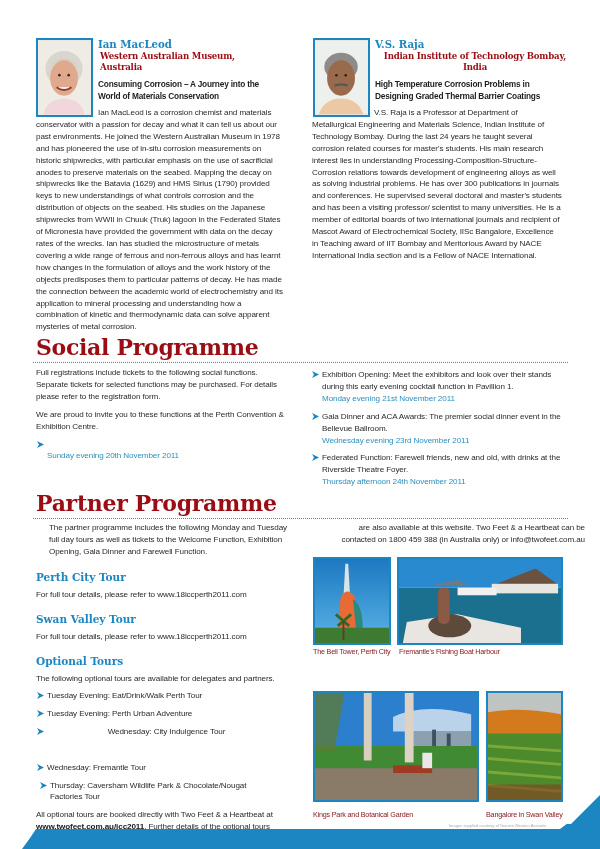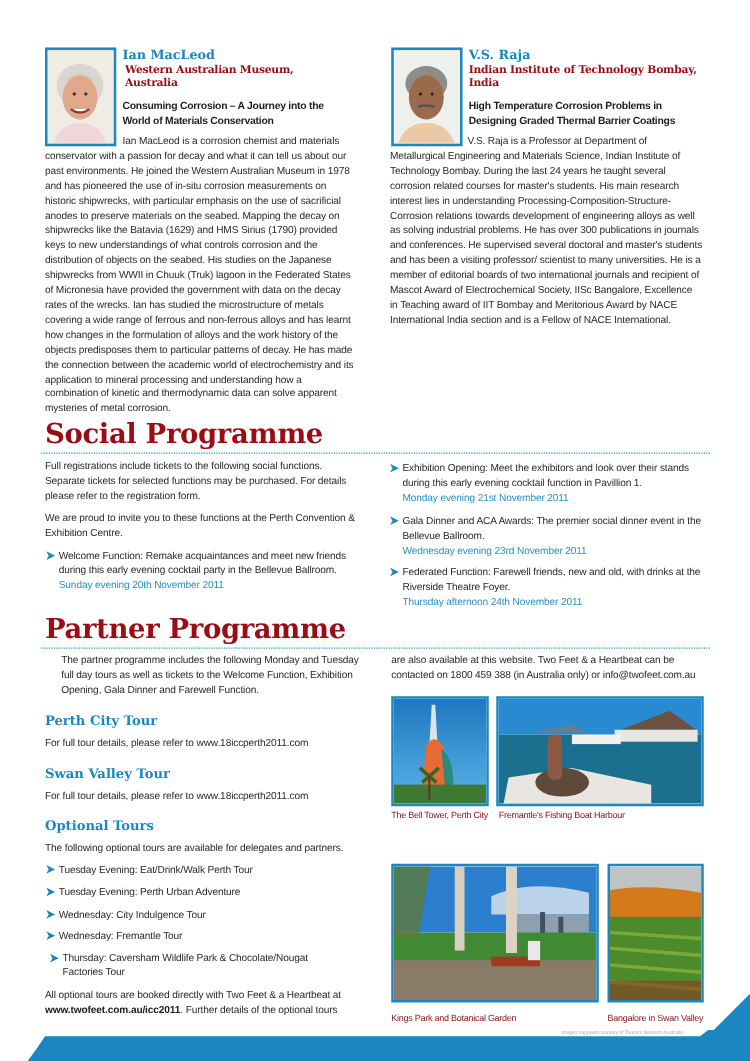--- a/index.html
+++ b/index.html
@@ -62,35 +62,35 @@
     <rect width="57" height="79" fill="#eef0ee"></rect>
     <ellipse cx="28" cy="28" rx="18" ry="15" fill="#8e8c88"></ellipse>
     <ellipse cx="28" cy="40" rx="15" ry="19" fill="#9a6a4c"></ellipse>
     <circle cx="23" cy="37" r="1.3" fill="#2a1a12"></circle>
     <circle cx="33" cy="37" r="1.3" fill="#2a1a12"></circle>
     <path d="M21 48 Q28 46 35 48" stroke="#555" stroke-width="2.2" fill="none"></path>
     <path d="M4 79 Q10 62 28 62 Q46 62 52 79Z" fill="#ecc8a4"></path>
   </svg>
 </div>
 <div class="abs spk-name" style="left:375px;top:38px;">V.S. Raja</div>
-<div class="abs spk-aff" style="left:375px;top:51px;width:200px;">Indian Institute of Technology Bombay, India</div>
+<div class="abs spk-aff" style="left:375px;top:51px;width:200px;text-align:center;">Indian Institute of Technology Bombay, India</div>
 <div class="abs spk-title" style="left:375px;top:78px;width:175px;">High Temperature Corrosion Problems in Designing Graded Thermal Barrier Coatings</div>
 <div class="abs body-text bio" style="left:312px;top:107px;width:250px;text-indent:62px;">V.S. Raja is a Professor at Department of Metallurgical Engineering and Materials Science, Indian Institute of Technology Bombay. During the last 24 years he taught several corrosion related courses for master's students. His main research interest lies in understanding Processing-Composition-Structure-Corrosion relations towards development of engineering alloys as well as solving industrial problems. He has over 300 publications in journals and conferences. He supervised several doctoral and master's students and has been a visiting professor/ scientist to many universities. He is a member of editorial boards of two international journals and recipient of Mascot Award of Electrochemical Society, IISc Bangalore, Excellence in Teaching award of IIT Bombay and Meritorious Award by NACE International India section and is a Fellow of NACE International.</div>
 
 <div class="abs section-title" style="left:36px;top:334px;">Social Programme</div>
 <div class="abs dotted" style="left:33px;top:362px;width:535px;"></div>
 
 <div class="abs body-text" style="left:36px;top:367px;width:252px;">
   <div class="para">Full registrations include tickets to the following social functions. Separate tickets for selected functions may be purchased. For details please refer to the registration form.</div>
   <div class="para">We are proud to invite you to these functions at the Perth Convention &amp; Exhibition Centre.</div>
   <div class="bullet para">
     <svg class="arrow" viewBox="0 0 9 9">
         <path d="M1 1 L8 4.5 L1 8 L3 4.5Z" fill="#1b86c1"></path>
       </svg>
-    <span>Welcome Function: Remake acquaintances and meet new friends during this early evening cocktail party in the Bellevue Ballroom.</span><br>
+    <br>
     <span class="date">Sunday evening 20th November 2011</span>
   </div>
 </div>
 
 <div class="abs body-text" style="left:311px;top:369px;width:262px;">
   <div class="bullet para">
     <svg class="arrow" viewBox="0 0 9 9">
         <path d="M1 1 L8 4.5 L1 8 L3 4.5Z" fill="#1b86c1"></path>
       </svg>
     <span>Exhibition Opening: Meet the exhibitors and look over their stands during this early evening cocktail function in Pavillion 1.</span><br>
@@ -131,21 +131,21 @@
         <path d="M1 1 L8 4.5 L1 8 L3 4.5Z" fill="#1b86c1"></path>
       </svg>
     <span>Tuesday Evening: Eat/Drink/Walk Perth Tour</span>
   </div>
   <div class="bullet" style="margin-bottom:6px;">
     <svg class="arrow" viewBox="0 0 9 9">
         <path d="M1 1 L8 4.5 L1 8 L3 4.5Z" fill="#1b86c1"></path>
       </svg>
     <span>Tuesday Evening: Perth Urban Adventure</span>
   </div>
-  <div class="bullet" style="margin-bottom:5px;">
+  <div class="bullet" style="margin-bottom:24px;text-align:center;">
     <svg class="arrow" viewBox="0 0 9 9">
         <path d="M1 1 L8 4.5 L1 8 L3 4.5Z" fill="#1b86c1"></path>
       </svg>
     <span>Wednesday: City Indulgence Tour</span>
   </div>
   <div class="bullet" style="margin-bottom:6px;">
     <svg class="arrow" viewBox="0 0 9 9">
         <path d="M1 1 L8 4.5 L1 8 L3 4.5Z" fill="#1b86c1"></path>
       </svg>
     <span>Wednesday: Fremantle Tour</span>
@@ -155,21 +155,21 @@
         <path d="M1 1 L8 4.5 L1 8 L3 4.5Z" fill="#1b86c1"></path>
       </svg>
     <span>Thursday: Caversham Wildlife Park &amp; Chocolate/Nougat Factories Tour</span>
   </div>
   <div>
     <span>All optional tours are booked directly with Two Feet &amp; a Heartbeat at</span>
     <span class="bold-url">www.twofeet.com.au/icc2011</span><span>. Further details of the optional tours</span>
   </div>
 </div>
 
-<div class="abs body-text" style="left:313px;top:522px;width:255px;">are also available at this website. Two Feet &amp; a Heartbeat can be contacted on 1800 459 388 (in Australia only) or info@twofeet.com.au</div>
+<div class="abs body-text" style="left:330px;top:522px;width:255px;text-align:right;">are also available at this website. Two Feet &amp; a Heartbeat can be contacted on 1800 459 388 (in Australia only) or info@twofeet.com.au</div>
 
 <div class="abs ph" style="left:313px;top:557px;width:78px;height:88px;">
   <svg viewBox="0 0 78 88" preserveAspectRatio="none">
     <defs>
         <linearGradient id="sky1" x1="0" y1="0" x2="0" y2="1">
           <stop offset="0" stop-color="#1d78c0"></stop>
           <stop offset="1" stop-color="#5ab4e6"></stop>
         </linearGradient>
       </defs>
     <rect width="78" height="88" fill="url(#sky1)"></rect>

